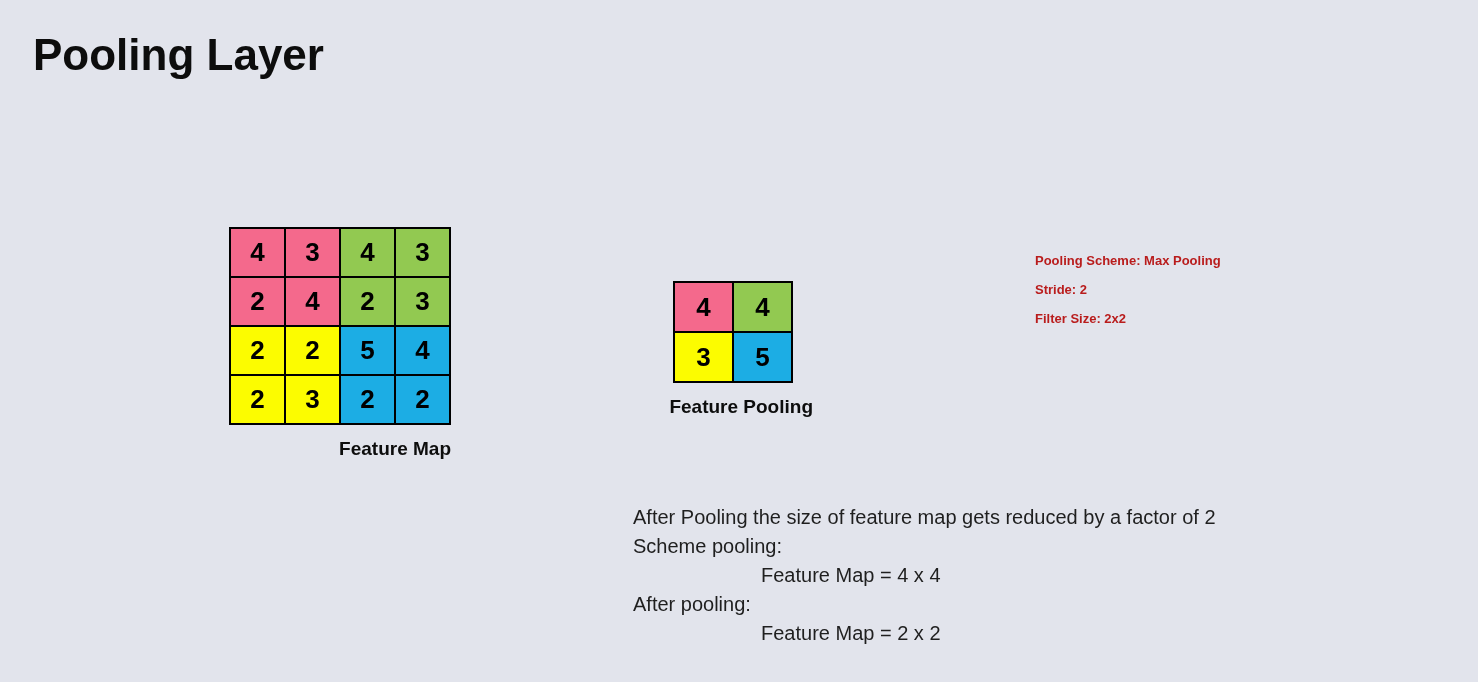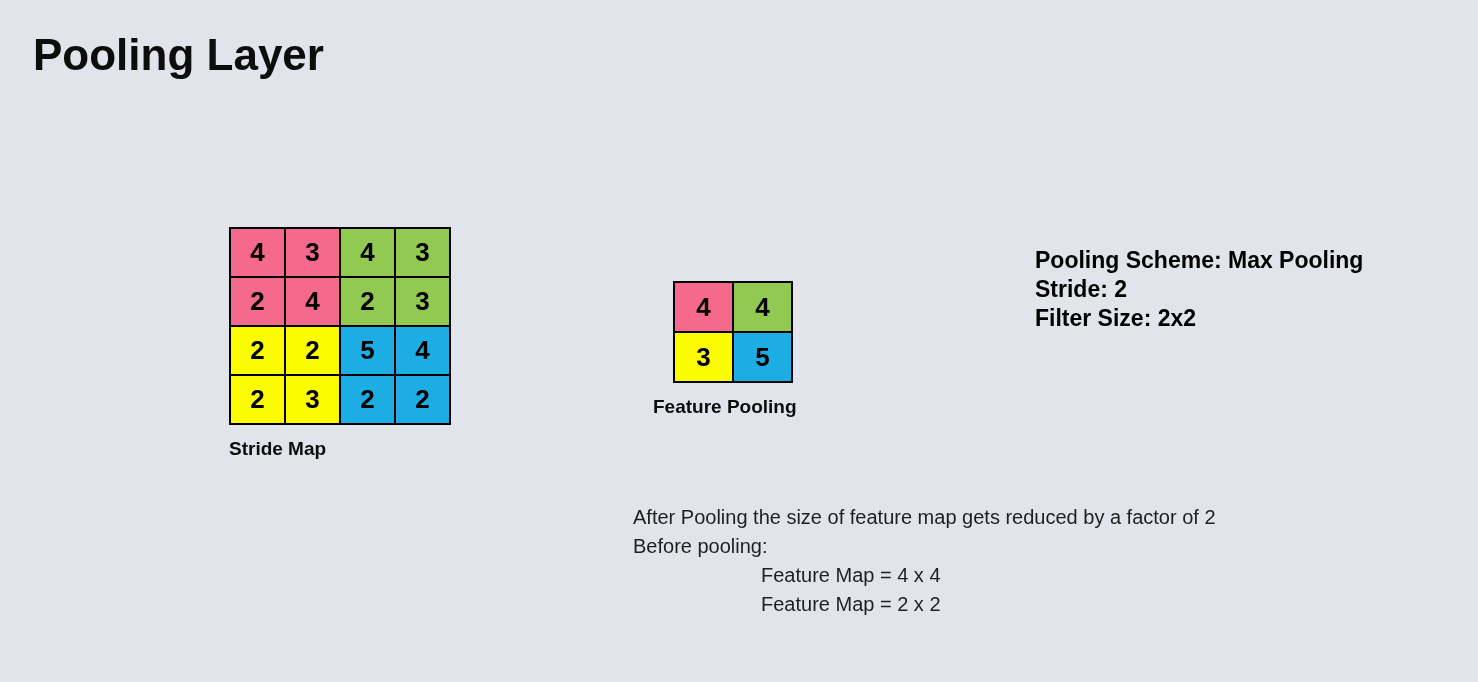--- a/index.html
+++ b/index.html
@@ -53,41 +53,41 @@
     align-items: center;
     justify-content: center;
     font-size: 26px;
     font-weight: bold;
     color: #000;
   }
   .grid-label {
     position: absolute;
     font-size: 19px;
     font-weight: bold;
-    text-align: left;
+    text-align: right;
     color: #0d0d0d;
   }
   .label-feature-map {
     left: 229px;
     top: 438px;
     width: 222px;
   }
   .label-feature-pooling {
     left: 653px;
     top: 396px;
     width: 160px;
   }
   .pooling-info {
     position: absolute;
     left: 1035px;
     top: 246px;
-    font-size: 23px;
+    font-size: 13px;
     font-weight: bold;
     line-height: 29px;
-    color: #000000;
+    color: #b91c1c;
   }
   .description {
     position: absolute;
     left: 585px;
     top: 503px;
     font-size: 20px;
     line-height: 29px;
     color: #1f1f1f;
     margin-left: 48px;
   }
@@ -111,34 +111,35 @@
     <div class="cell" style="background: rgb(146, 201, 81);">3</div>
     <div class="cell" style="background: rgb(252, 252, 0);">2</div>
     <div class="cell" style="background: rgb(252, 252, 0);">2</div>
     <div class="cell" style="background: rgb(28, 173, 228);">5</div>
     <div class="cell" style="background: rgb(28, 173, 228);">4</div>
     <div class="cell" style="background: rgb(252, 252, 0);">2</div>
     <div class="cell" style="background: rgb(252, 252, 0);">3</div>
     <div class="cell" style="background: rgb(28, 173, 228);">2</div>
     <div class="cell" style="background: rgb(28, 173, 228);">2</div>
   </div>
-<div class="grid-label label-feature-map">Stride Map</div>
+<div class="grid-label label-feature-map">Feature Map</div>
 
 <div class="grid grid-feature-pooling">
     <div class="cell" style="background: rgb(244, 105, 140);">4</div>
     <div class="cell" style="background: rgb(146, 201, 81);">4</div>
     <div class="cell" style="background: rgb(252, 252, 0);">3</div>
     <div class="cell" style="background: rgb(28, 173, 228);">5</div>
   </div>
 <div class="grid-label label-feature-pooling">Feature Pooling</div>
 
 <div class="pooling-info">
     <div>Pooling Scheme: Max Pooling</div>
     <div>Stride: 2</div>
     <div>Filter Size: 2x2</div>
   </div>
 
 <div class="description">
     <div class="">After Pooling the size of feature map gets reduced by a factor of 2</div>
-    <div class="">Before pooling:</div>
+    <div class="">Scheme pooling:</div>
     <div class="indent">Feature Map = 4 x 4</div>
+    <div class="">After pooling:</div>
     <div class="indent">Feature Map = 2 x 2</div>
   </div>
 
 </body></html>

